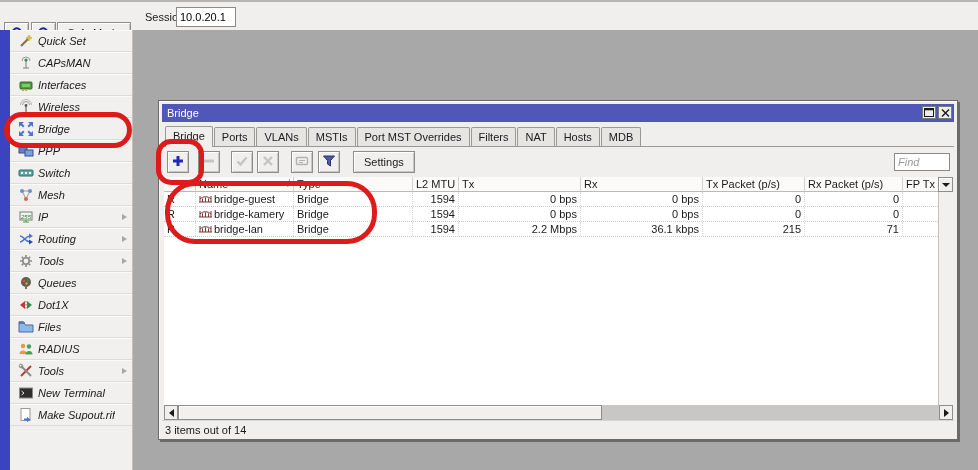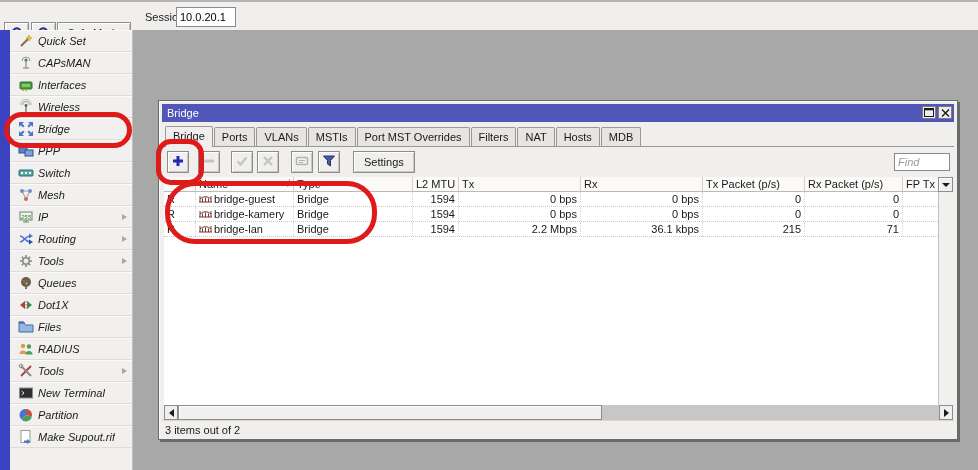--- a/index.html
+++ b/index.html
@@ -286,28 +286,20 @@
           </svg></span>
       <span class="lbl">Tools</span>
       <span class="sub-arrow"></span>
     </div>
     <div class="side-item">
       <span class="icn"><svg viewBox="0 0 16 16">
             <rect x="1.5" y="3" width="13" height="10" fill="#2e2e2e" stroke="#8a8a8a"></rect>
             <path d="M3.5 6 l2.5 2 -2.5 2" stroke="#e8e8e8" fill="none"></path>
           </svg></span>
       <span class="lbl">New Terminal</span>
-    </div>
-    <div class="side-item">
-      <span class="icn"><svg viewBox="0 0 16 16">
-            <path d="M8 8 V2 A6 6 0 0 1 13.8 9.5 z" fill="#c84a4a"></path>
-            <path d="M8 8 L13.8 9.5 A6 6 0 0 1 3.5 12.4 z" fill="#4aa05a"></path>
-            <path d="M8 8 L3.5 12.4 A6 6 0 0 1 8 2 z" fill="#4a74cf"></path>
-          </svg></span>
-      <span class="lbl">Partition</span>
     </div>
     <div class="side-item">
       <span class="icn"><svg viewBox="0 0 16 16">
             <rect x="3" y="1.5" width="9" height="12" fill="#fff" stroke="#9a9a9a"></rect>
             <path d="M6 11.5 h3 v-1.5 l3.5 2.5 -3.5 2.5 v-1.5 h-3 z" fill="#4a74cf"></path>
           </svg></span>
       <span class="lbl">Make Supout.rif</span>
     </div>
   </div>
 
@@ -453,21 +445,21 @@
       <div class="hs-arrow hs-left">
         <span class="tri-l"></span>
       </div>
       <div class="hs-thumb"></div>
       <div class="hs-arrow hs-right">
         <span class="tri-r"></span>
       </div>
     </div>
 
     <div class="statusbar">
-      <span>3 items out of 2</span>
+      <span>3 items out of 14</span>
     </div>
   </div>
 
   <div class="annot annot-menu"></div>
   <div class="annot annot-add"></div>
   <div class="annot annot-rows"></div>
 
 </div>
 
 </body></html>

